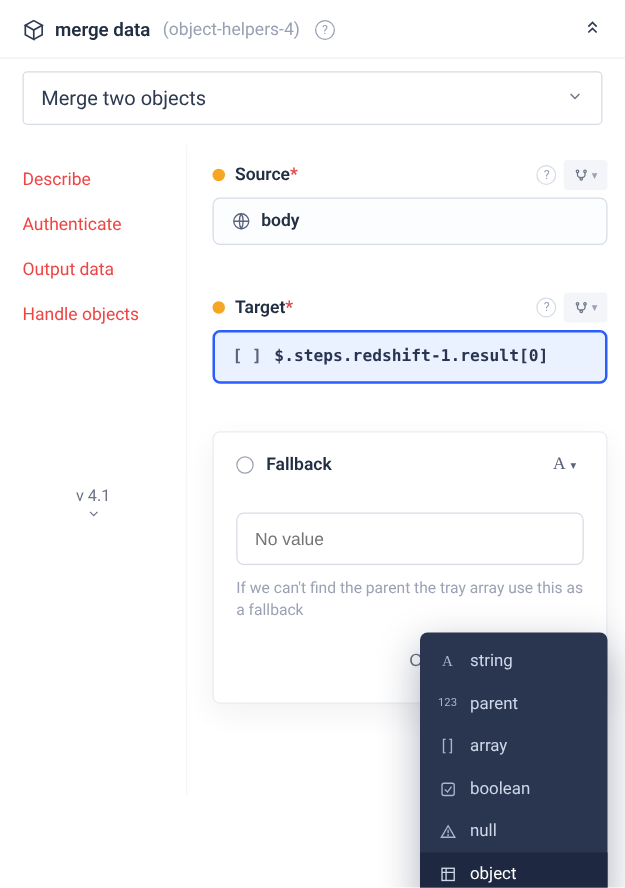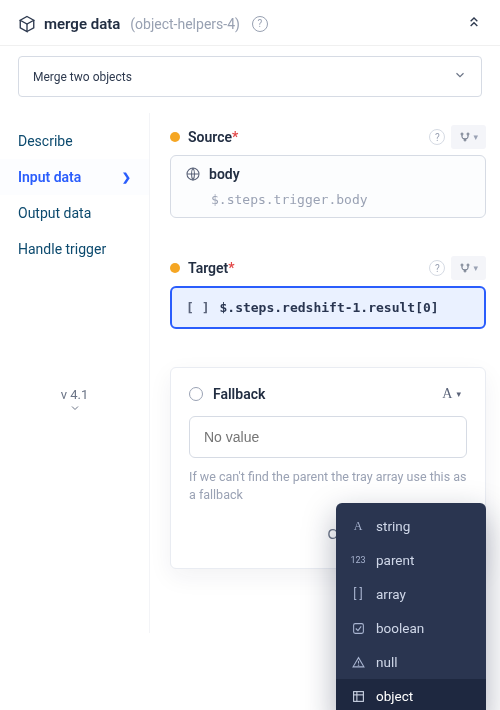--- a/index.html
+++ b/index.html
@@ -31,31 +31,31 @@
     display:flex;align-items:center;justify-content:center;
     font-size:10px;color:#98a1b2;margin-left:4px;
   }
   .spacer { flex:1; }
   .collapse-btn { cursor:pointer; color:#2e3a4f;}
   .operation-row { padding: 10px 18px 16px; }
   .operation-select {
     border:1px solid #d6dbe4; border-radius:4px;
     padding:11px 14px; display:flex; align-items:center;
     justify-content:space-between; cursor:pointer;
-    font-size:12px; color:#2e3a4f;
+    font-size:16px; color:#2e3a4f;
   }
   .chev { color:#6b7486; font-size:12px; }
   .body { display:flex; }
   .sidebar {
     width: 150px; min-width:150px;
     padding: 10px 0 0 0;
     border-right:1px solid #f3f4f7;
   }
   .side-item {
-    padding:10px 18px; font-size:14px; color:#0c4a6e;
+    padding:10px 18px; font-size:14px; color:#ef4444;
     cursor:pointer; display:flex; align-items:center; justify-content:space-between;
   }
   .side-item.active { color:#2a5dfc; font-weight:600; background:#f0f4ff33;}
   .side-item.active .side-chev { color:#2a5dfc; }
   .side-chev { font-size:11px; color:transparent; }
   .main {
     flex:1; padding: 12px 14px 14px 20px;
     position:relative;
     background:#fff;
     height: 520px;
@@ -89,21 +89,21 @@
     border:2px solid #2a5dfc; border-radius:6px; background:#eaf1ff;
     padding:12px 14px; display:flex; gap:10px; align-items:center;
     font-family:monospace; font-size:13px; font-weight:600; color:#293550;
   }
   .bracket-icon { font-family:monospace; color:#5a6379; font-size:13px;}
   .fallback-panel {
     margin-top:20px; border:1px solid #e9ecf2; border-radius:6px;
     padding:16px 18px 18px; box-shadow:0 8px 24px rgba(30,40,70,0.06);
     background:#fff; position:relative;
   }
-  .fb-head { display:flex; align-items:center; gap:10px; margin-bottom:12px;}
+  .fb-head { display:flex; align-items:center; gap:10px; margin-bottom:28px;}
   .radio { width:14px;height:14px;border:1.5px solid #9aa2b4;border-radius:50%;}
   .fb-title { font-weight:600; font-size:14px; color:#222e42;}
   .type-btn {
     margin-left:auto; display:flex; align-items:center; gap:4px;
     color:#5a6379; cursor:pointer; padding:2px 6px;
   }
   .fb-input {
     width:100%; border:1px solid #d6dbe4; border-radius:6px;
     padding:12px 14px; color:#9aa2b4; font-size:14px; background:#fff;
   }
@@ -163,29 +163,28 @@
     </span>
   </div>
 </div>
 
 <div class="body">
 
   <div class="sidebar">
     <div class="side-item">
       <span>Describe</span>
     </div>
-    <div class="side-item active">
-      <span>Input data</span>
-      <span class="side-chev">❯</span>
+    <div class="side-item">
+      <span>Authenticate</span>
     </div>
     <div class="side-item">
       <span>Output data</span>
     </div>
     <div class="side-item">
-      <span>Handle trigger</span>
+      <span>Handle objects</span>
     </div>
 
     <div style="height:110px"></div>
     <div class="side-item" style="color:#6b7486;font-size:13px;flex-direction:column;">
       <span>v 4.1</span>
       <span style="color:#6b7486;font-size:11px;">
         <svg width="12" height="12" viewBox="0 0 24 24" fill="none" stroke="#6b7486" stroke-width="2">
             <polyline points="6 9 12 15 18 9"></polyline>
           </svg>
       </span>
@@ -216,21 +215,20 @@
       <div class="value-box">
         <div class="value-title">
           <span class="globe-icon small-globe">
             <svg viewBox="0 0 24 24" fill="none" stroke="#5a6379" stroke-width="1.6">
                 <circle cx="12" cy="12" r="9"></circle>
                 <path d="M3 12 H21 M12 3 C15 7 15 17 12 21 C9 17 9 7 12 3"></path>
               </svg>
           </span>
           <span>body</span>
         </div>
-        <div class="value-sub">$.steps.trigger.body</div>
       </div>
     </div>
 
     <div class="field-block">
       <div class="field-head">
         <span class="dot"></span>
         <span class="field-label">
           <span>Target</span><span class="req">*</span>
         </span>
         <div class="field-icons">

